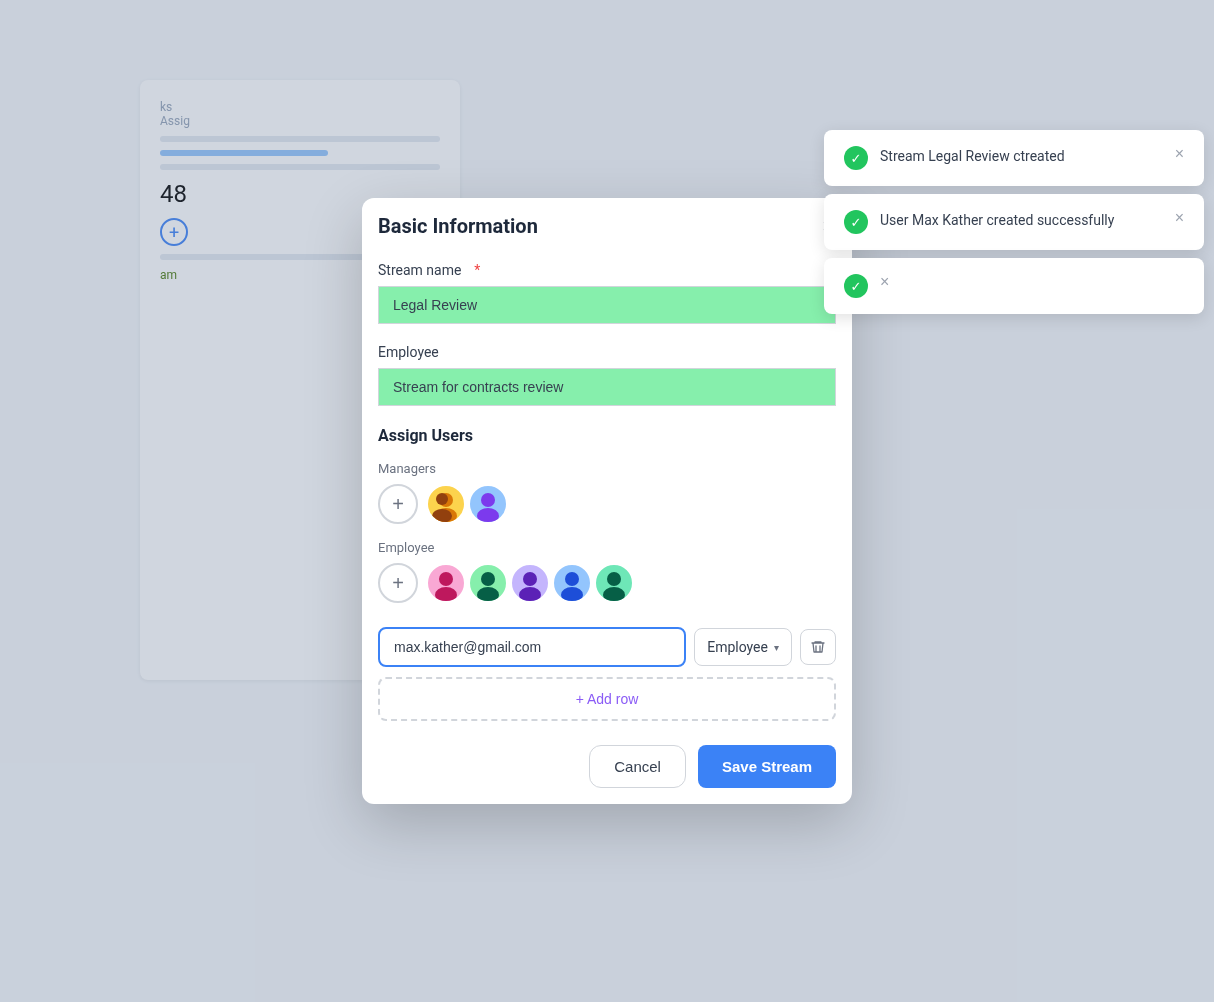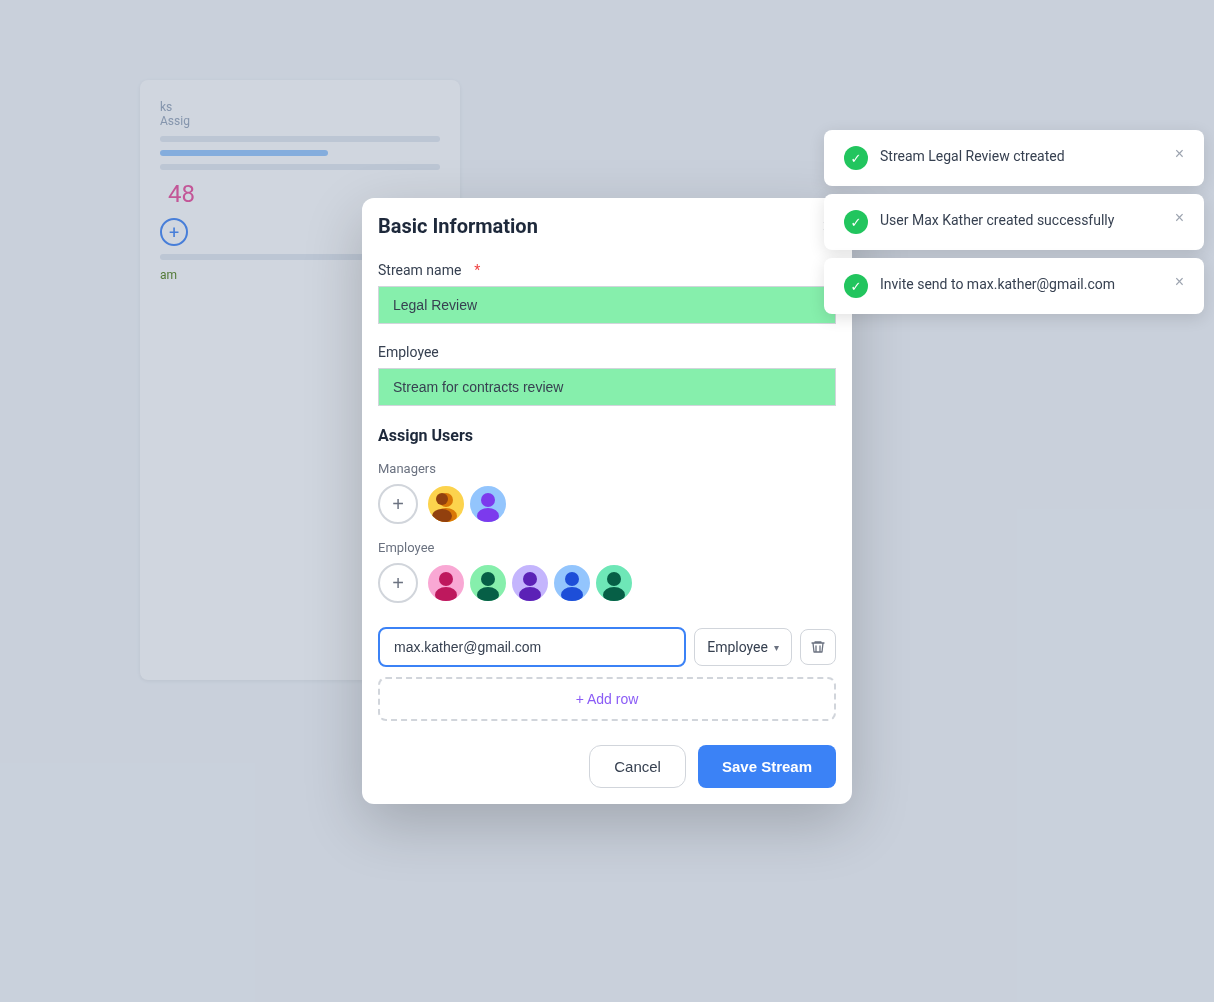--- a/index.html
+++ b/index.html
@@ -31,22 +31,22 @@
     }
     .bg-bar {
       height: 6px;
       background: #e2e8f0;
       border-radius: 3px;
       margin: 8px 0;
     }
     .bg-bar.accent { background: #93c5fd; width: 60%; }
     .bg-number {
       font-size: 24px;
-      color: #ec4899;
-      margin: 10px 8px;
+      color: #000000;
+      margin: 10px 0;
     }
     .bg-label {
       font-size: 12px;
       color: #94a3b8;
     }
     .bg-plus {
       width: 28px;
       height: 28px;
       border-radius: 50%;
       border: 2px solid #3b82f6;
@@ -468,18 +468,15 @@
   <div class="toast">
     <div class="toast-icon">✓</div>
     <div class="toast-content">
       <span class="toast-text">User Max Kather created successfully</span>
     </div>
     <button class="toast-close">×</button>
   </div>
 
   <div class="toast">
     <div class="toast-icon">✓</div>
-    <div class="toast-content">
-      <span class="toast-text">Invite send to max.kather@gmail.com</span>
-    </div>
     <button class="toast-close">×</button>
   </div>
 </div>
 
 </body></html>

